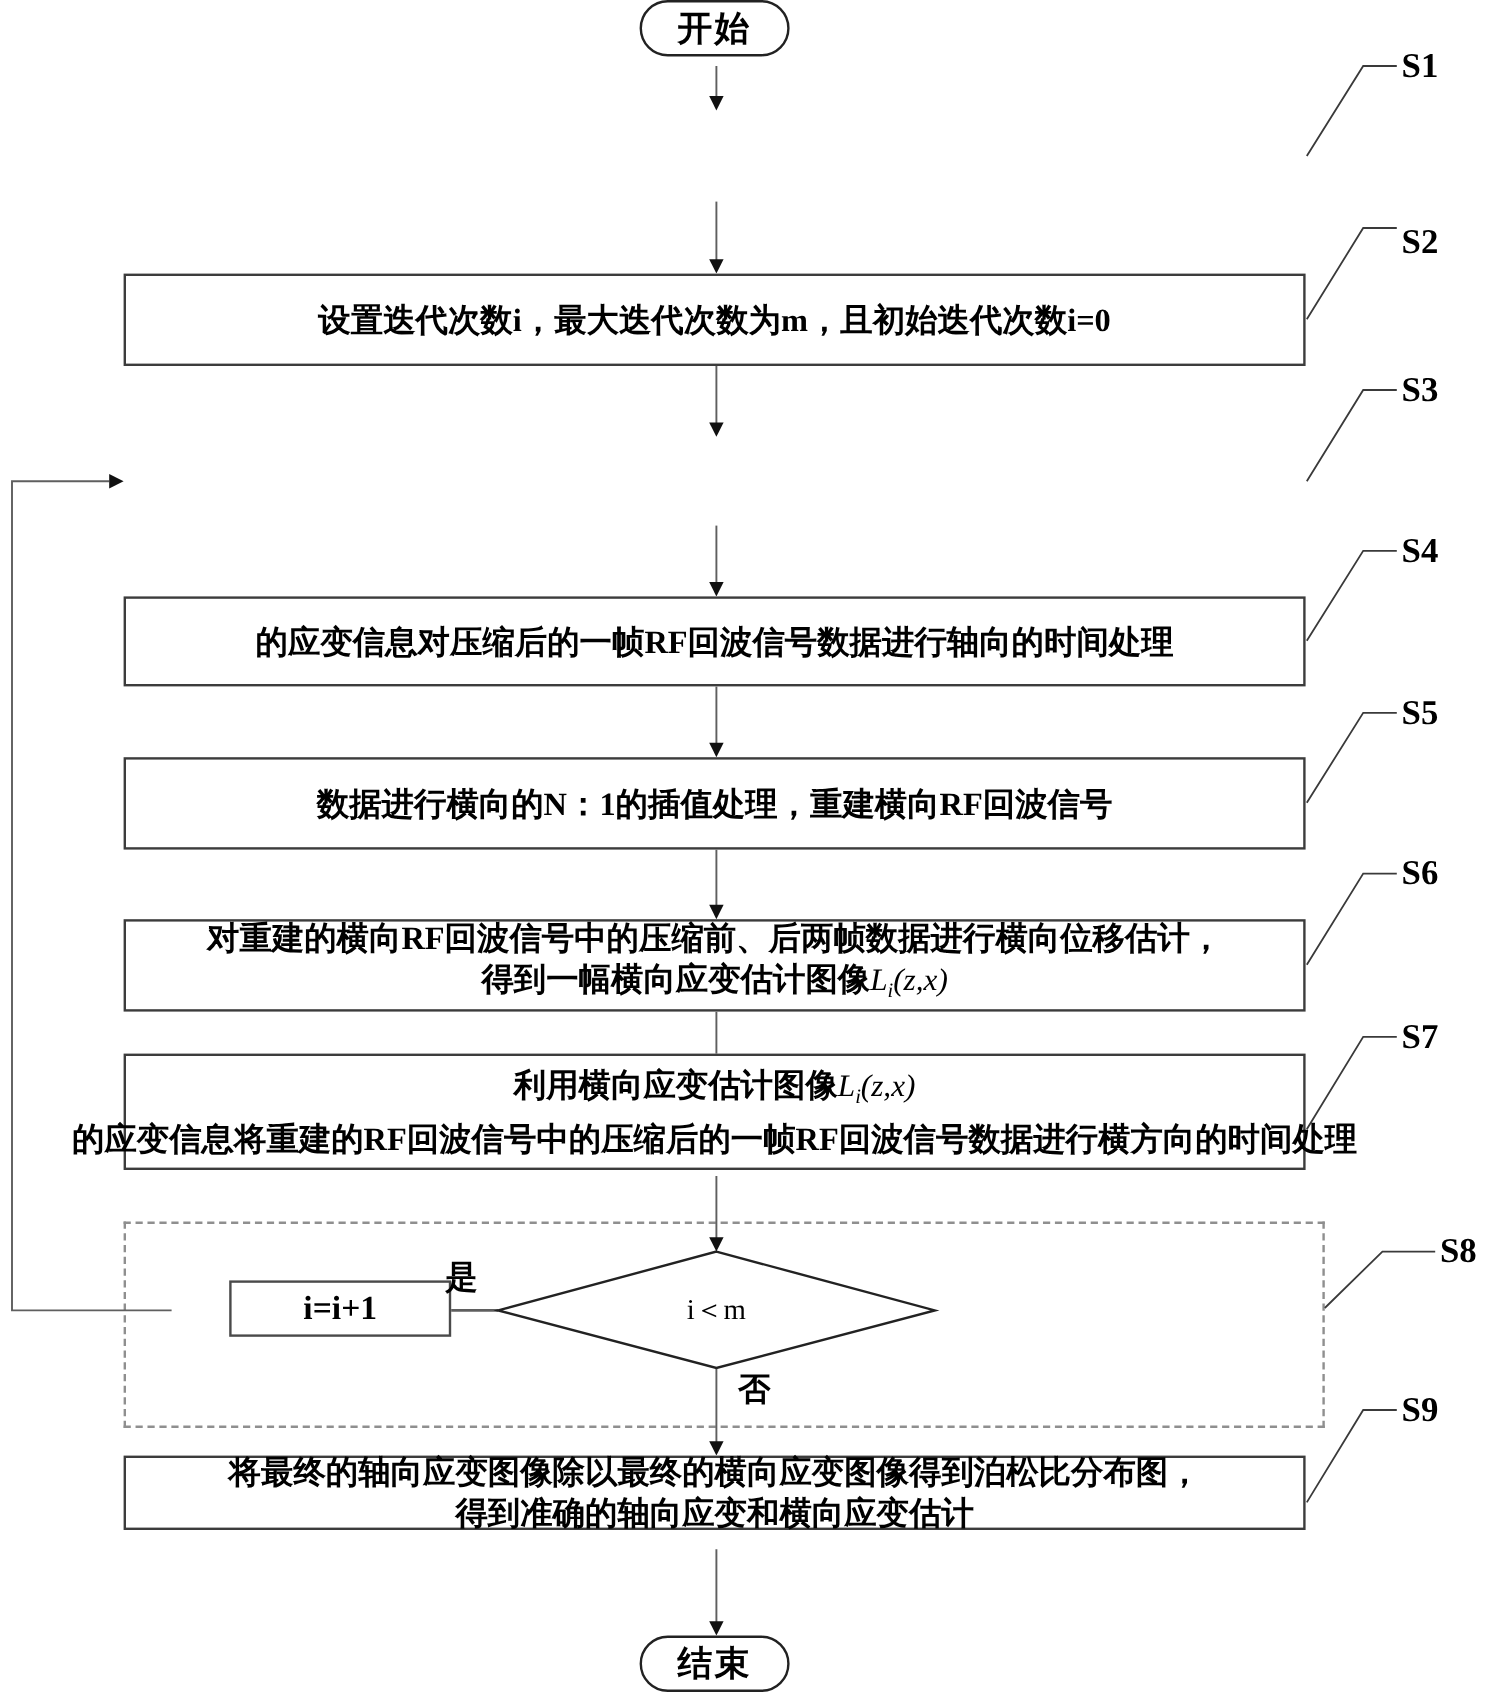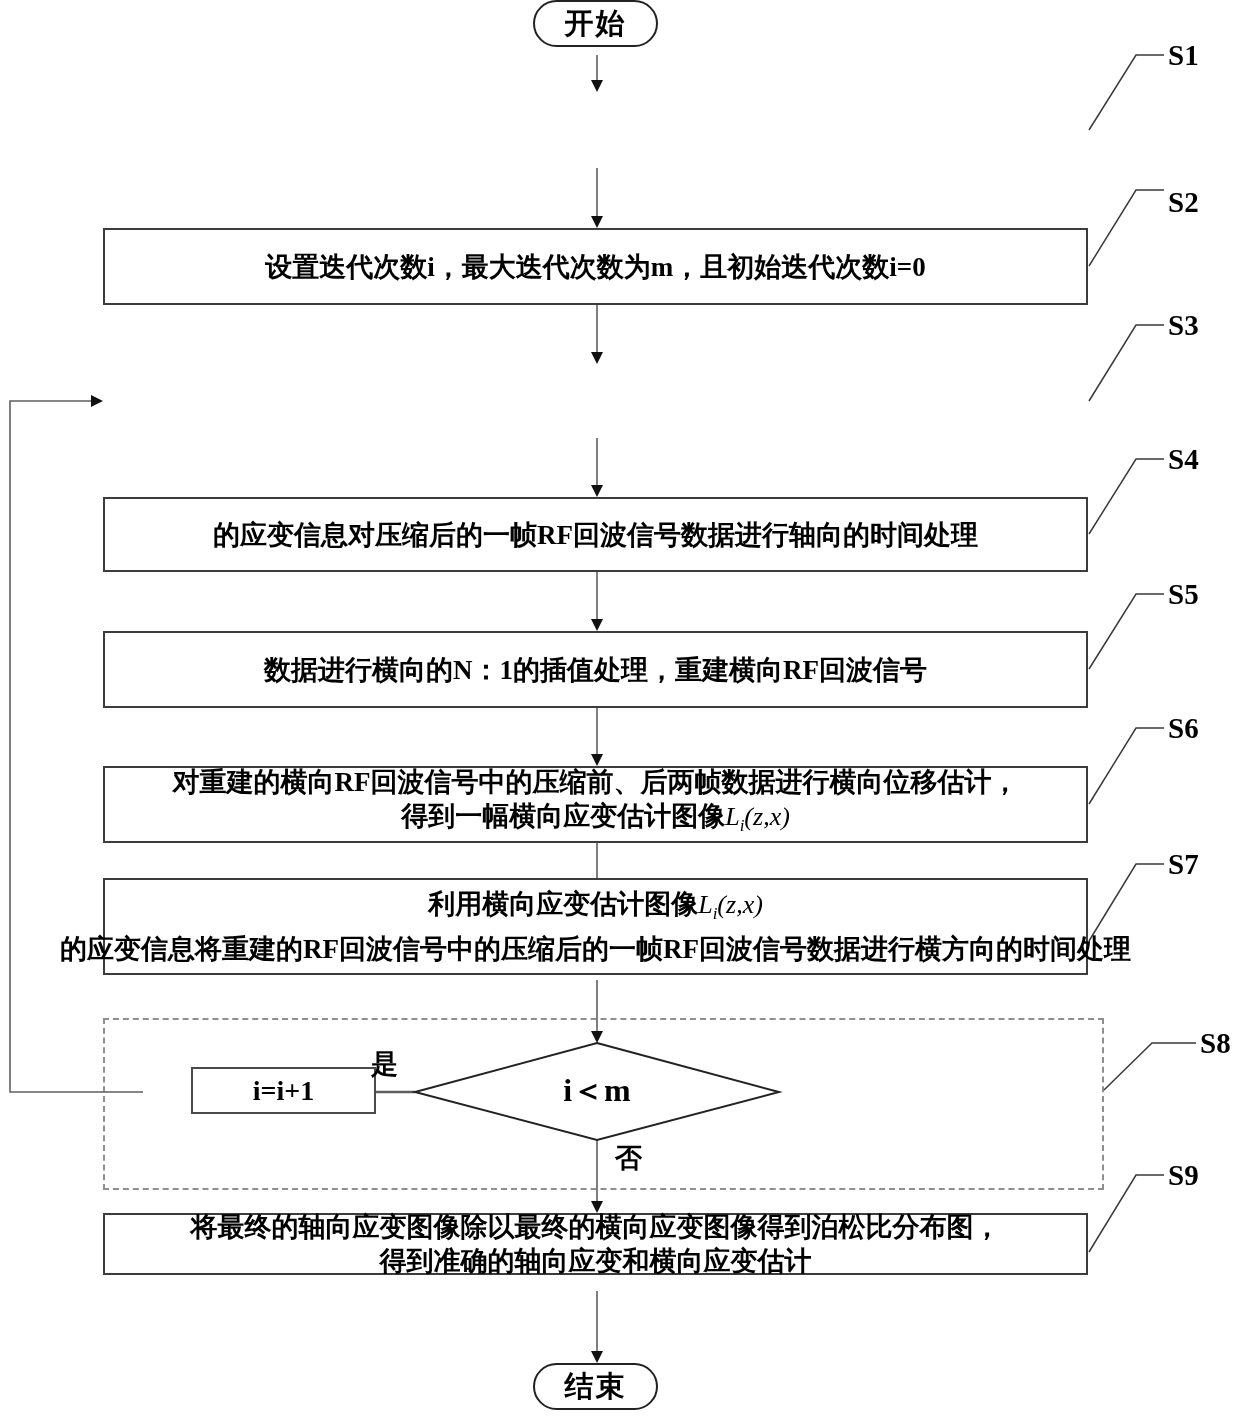--- a/index.html
+++ b/index.html
@@ -35,21 +35,21 @@
     font-family:"Liberation Serif", serif;font-size:26px;
   }
   .formula sub{font-size:17px;font-style:italic;}
   .loopbox{
     left:143px;top:1067px;width:185px;height:47px;border:2px solid #4a4a4a;
     font-size:28px;font-weight:bold;margin-left:48px;
   }
   .cond-text{
     position:absolute;left:497px;top:1074px;width:200px;height:34px;z-index:2;
     display:flex;align-items:center;justify-content:center;
-    font-size:32px;font-weight:bold;background:transparent;
+    font-size:24px;font-weight:normal;background:transparent;
   }
   .branch-label{
     position:absolute;z-index:2;font-size:27px;font-weight:bold;line-height:28px;
   }
   #label-yes{left:371px;top:1050px;}
   #label-no{left:615px;top:1144px;}
   .slabel{
     position:absolute;z-index:2;left:1168px;width:66px;height:30px;
     font-size:29px;font-weight:bold;display:flex;align-items:center;
   }

